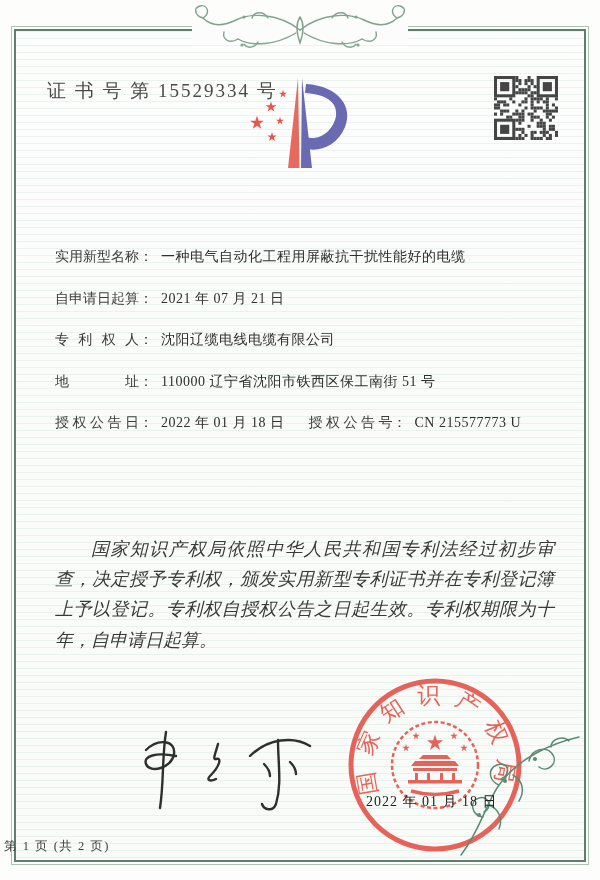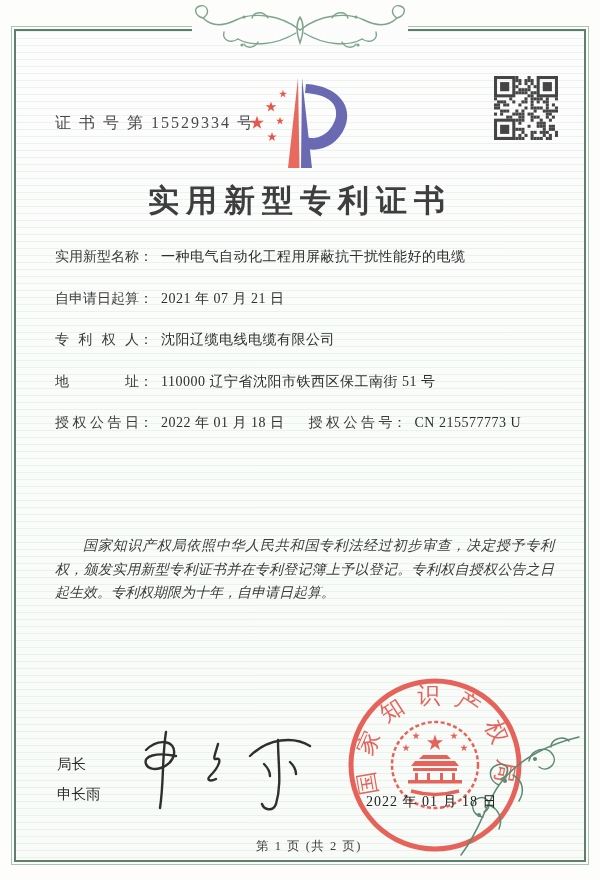--- a/index.html
+++ b/index.html
@@ -6,38 +6,38 @@
   .page{position:relative;width:600px;height:880px;background:#fdfdfc;overflow:hidden;
         font-family:"Liberation Serif","DejaVu Serif",serif;color:#333;}
   
   .frame1{position:absolute;left:11px;right:11px;top:26px;bottom:15px;border:1px solid #aac4b4;}
   .frame2{position:absolute;left:14px;right:14px;top:29px;bottom:18px;border:2px solid #5e7f6e;}
   
   .bg-lines{position:absolute;left:16px;right:16px;top:31px;bottom:20px;
     background:
       repeating-linear-gradient(180deg, rgba(130,175,150,.13) 0 1px, transparent 1px 7px),
       linear-gradient(180deg,#fcfdfc,#f8fbf8);}
-  .cert-no{position:absolute;left:55px;top:78px;font-size:16px;letter-spacing:2px;color:#4a4a4a;margin-top:35px;}
+  .cert-no{position:absolute;left:47px;top:78px;font-size:19px;letter-spacing:2px;color:#4a4a4a;}
   .logo{position:absolute;left:240px;top:70px;}
   .qr{position:absolute;left:494px;top:76px;}
   .title{position:absolute;left:0;right:0;top:180px;text-align:center;
          font-size:31px;font-weight:700;letter-spacing:7px;color:#3e3e3e;}
   .fields{position:absolute;left:55px;right:40px;top:248px;font-size:14px;}
   .frow{margin-bottom:23.5px;white-space:nowrap;}
   .flabel{display:inline-block;width:84px;text-align:justify;text-align-last:justify;color:#3b3b3b;}
   .fvalue{margin-left:8px;letter-spacing:.5px;color:#2e2e2e;}
   .pair2{display:inline-block;margin-left:24px;}
-  .paras{position:absolute;left:55px;right:46px;top:534px;font-size:14px;line-height:1.68;
+  .paras{position:absolute;left:55px;right:46px;top:534px;font-size:18px;line-height:1.68;
          text-align:justify;color:#3a3a3a;font-style:italic;}
   .paras p{margin:0;text-indent:2em;}
   .signatory{position:absolute;left:57px;top:750px;font-size:14.5px;line-height:2.05;color:#2f2f2f;}
   .signature{position:absolute;left:132px;top:726px;}
   .seal{position:absolute;left:340px;top:670px;opacity:.92;}
   .seal-date{position:absolute;left:366px;top:793px;font-size:14px;letter-spacing:1px;color:#232323;z-index:5;}
-  .footer{position:absolute;left:18px;right:0;top:838px;text-align:center;font-size:12.5px;
+  .footer{position:absolute;left:4px;right:0;top:838px;text-align:left;font-size:12.5px;
           letter-spacing:1.5px;color:#3c3c3c;}
   .ornament-top{position:absolute;left:140px;top:5px;z-index:2;}
   .ornament-corner{position:absolute;right:17px;bottom:19px;z-index:1;}
   svg{display:block;}
 </style>
 </head>
 <body>
 
 <div class="page">
 
@@ -249,21 +249,20 @@
         <rect x="1.5" y="1.5" width="18" height="18" fill="none" stroke="#454545" stroke-width="3"></rect>
         <rect x="6" y="6" width="9" height="9"></rect>
         <rect x="43.5" y="1.5" width="18" height="18" fill="none" stroke="#454545" stroke-width="3"></rect>
         <rect x="48" y="6" width="9" height="9"></rect>
         <rect x="1.5" y="43.5" width="18" height="18" fill="none" stroke="#454545" stroke-width="3"></rect>
         <rect x="6" y="48" width="9" height="9"></rect>
       </g>
     </g>
   </svg>
 
-  <div class="title">实用新型专利证书</div>
 
   <div class="fields">
     <div class="frow">
       <span class="flabel">实用新型名称</span><span>：</span><span class="fvalue">一种电气自动化工程用屏蔽抗干扰性能好的电缆</span>
     </div>
     <div class="frow">
       <span class="flabel">自申请日起算</span><span>：</span><span class="fvalue">2021 年 07 月 21 日</span>
     </div>
     <div class="frow">
       <span class="flabel">专利权人</span><span>：</span><span class="fvalue">沈阳辽缆电线电缆有限公司</span>
@@ -273,24 +272,20 @@
     </div>
     <div class="frow">
       <span class="flabel">授权公告日</span><span>：</span><span class="fvalue">2022 年 01 月 18 日</span><span class="pair2"><span class="flabel">授权公告号</span><span>：</span><span class="fvalue">CN 215577773 U</span></span>
     </div>
   </div>
 
   <div class="paras">
     <p>国家知识产权局依照中华人民共和国专利法经过初步审查，决定授予专利权，颁发实用新型专利证书并在专利登记簿上予以登记。专利权自授权公告之日起生效。专利权期限为十年，自申请日起算。</p>
   </div>
 
-  <div class="signatory">
-    <div>局长</div>
-    <div>申长雨</div>
-  </div>
 
   <svg class="signature" width="190" height="95" viewBox="0 0 190 95">
     <g fill="none" stroke="#2f2f2f" stroke-width="2.4" stroke-linecap="round">
       <path d="M34,6 C30,30 32,56 28,82"></path>
       <path d="M14,24 C26,12 44,14 42,28 C40,42 18,48 14,38 C11,30 24,26 44,30"></path>
       <path d="M86,18 C84,26 80,34 84,33 C90,31 88,40 78,50 C74,54 78,56 84,53"></path>
       <path d="M118,30 C136,12 162,10 178,20"></path>
       <path d="M146,14 C146,38 150,58 144,78 C141,86 132,84 130,78"></path>
       <path d="M132,38 c4,4 6,8 6,12"></path>
       <path d="M158,36 c4,4 6,8 6,12"></path>

